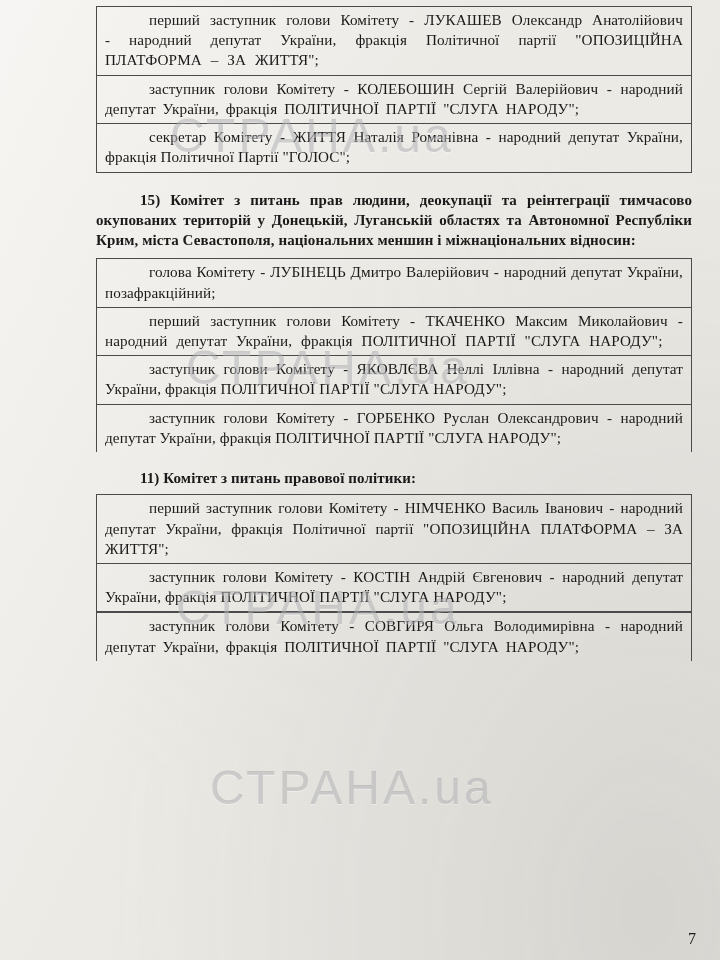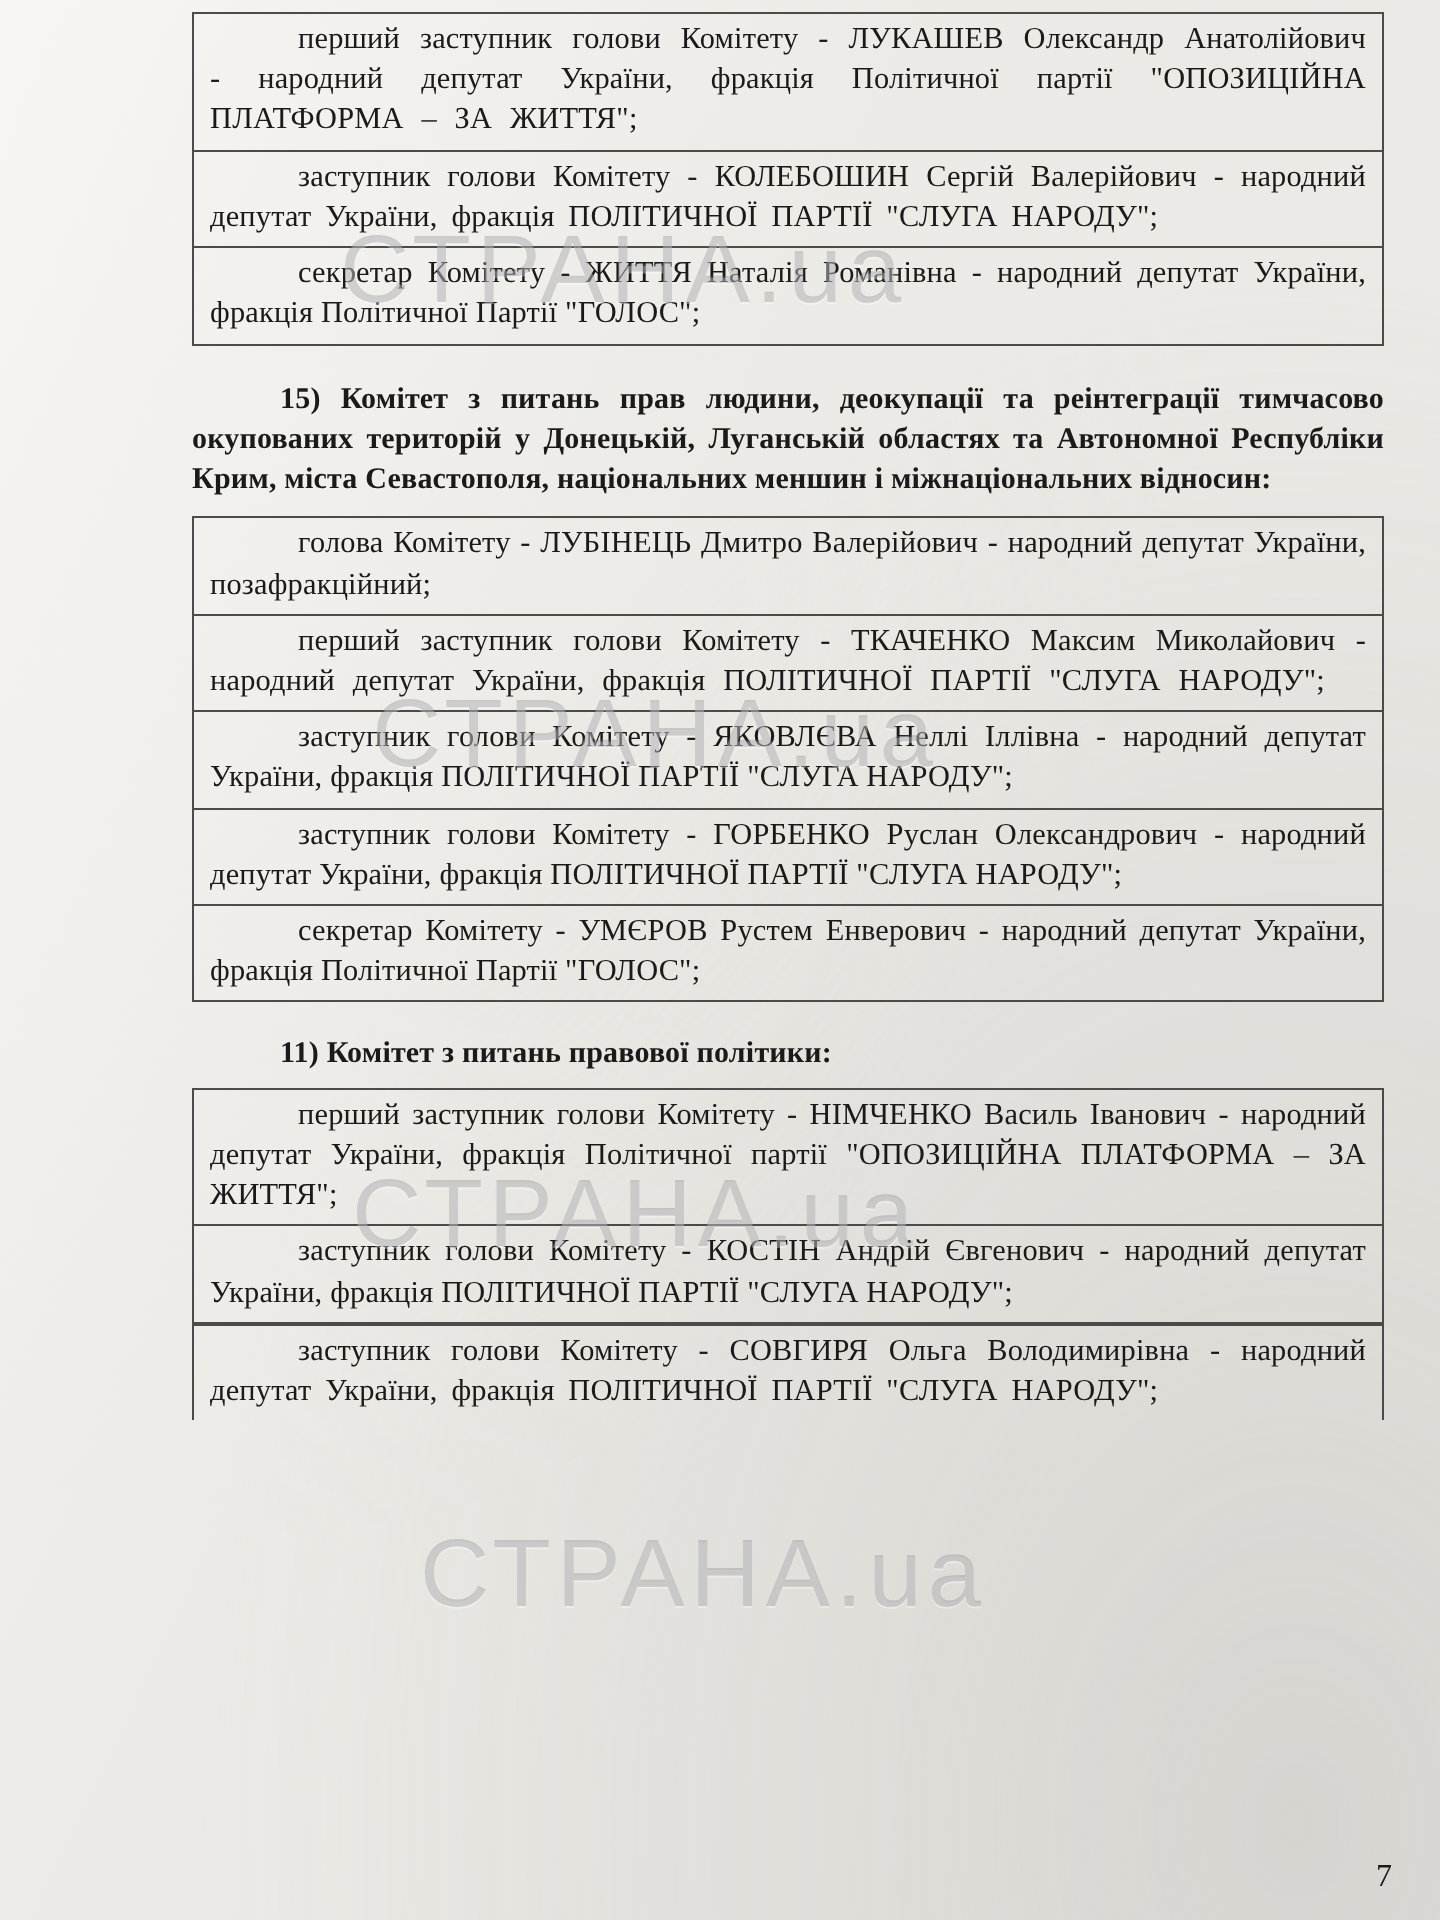--- a/index.html
+++ b/index.html
@@ -114,21 +114,20 @@
     <div class="box wide-space"><span class="ind"></span><span>перший заступник голови Комітету - ЛУКАШЕВ Олександр Анатолійович - народний депутат України, фракція Політичної партії "ОПОЗИЦІЙНА ПЛАТФОРМА – ЗА ЖИТТЯ";</span></div>
     <div class="box wide-space2"><span class="ind"></span><span>заступник голови Комітету - КОЛЕБОШИН Сергій Валерійович - народний депутат України, фракція ПОЛІТИЧНОЇ ПАРТІЇ "СЛУГА НАРОДУ";</span></div>
     <div class="box last"><span class="ind"></span><span>секретар Комітету - ЖИТТЯ Наталія Романівна - народний депутат України, фракція Політичної Партії "ГОЛОС";</span></div>
 
     <div class="heading"><span class="ind"></span><span>15)</span> <span>Комітет з питань прав людини, деокупації та реінтеграції тимчасово окупованих територій у Донецькій, Луганській областях та Автономної Республіки Крим, міста Севастополя, національних меншин і міжнаціональних відносин:</span></div>
 
     <div class="box"><span class="ind"></span><span>голова Комітету - ЛУБІНЕЦЬ Дмитро Валерійович - народний депутат України, позафракційний;</span></div>
     <div class="box wide-space"><span class="ind"></span><span>перший заступник голови Комітету - ТКАЧЕНКО Максим Миколайович - народний депутат України, фракція ПОЛІТИЧНОЇ ПАРТІЇ "СЛУГА НАРОДУ";</span></div>
     <div class="box"><span class="ind"></span><span>заступник голови Комітету - ЯКОВЛЄВА Неллі Іллівна - народний депутат України, фракція ПОЛІТИЧНОЇ ПАРТІЇ "СЛУГА НАРОДУ";</span></div>
     <div class="box"><span class="ind"></span><span>заступник голови Комітету - ГОРБЕНКО Руслан Олександрович - народний депутат України, фракція ПОЛІТИЧНОЇ ПАРТІЇ "СЛУГА НАРОДУ";</span></div>
-    <div class="box last"><span class="ind"></span><span>секретар Комітету - УМЄРОВ Рустем Енверович - народний депутат України, фракція Політичної Партії "ГОЛОС";</span></div>
 
     <div class="heading tight"><span class="ind"></span><span>11)</span> <span>Комітет з питань правової політики:</span></div>
 
     <div class="box"><span class="ind"></span><span>перший заступник голови Комітету - НІМЧЕНКО Василь Іванович - народний депутат України, фракція Політичної партії "ОПОЗИЦІЙНА ПЛАТФОРМА – ЗА ЖИТТЯ";</span></div>
     <div class="box last"><span class="ind"></span><span>заступник голови Комітету - КОСТІН Андрій Євгенович - народний депутат України, фракція ПОЛІТИЧНОЇ ПАРТІЇ "СЛУГА НАРОДУ";</span></div>
     <div class="box wide-space2"><span class="ind"></span><span>заступник голови Комітету - СОВГИРЯ Ольга Володимирівна - народний депутат України, фракція ПОЛІТИЧНОЇ ПАРТІЇ "СЛУГА НАРОДУ";</span></div>
 
   </div>
 
   <div class="wm wm1">СТРАНА.ua</div>

